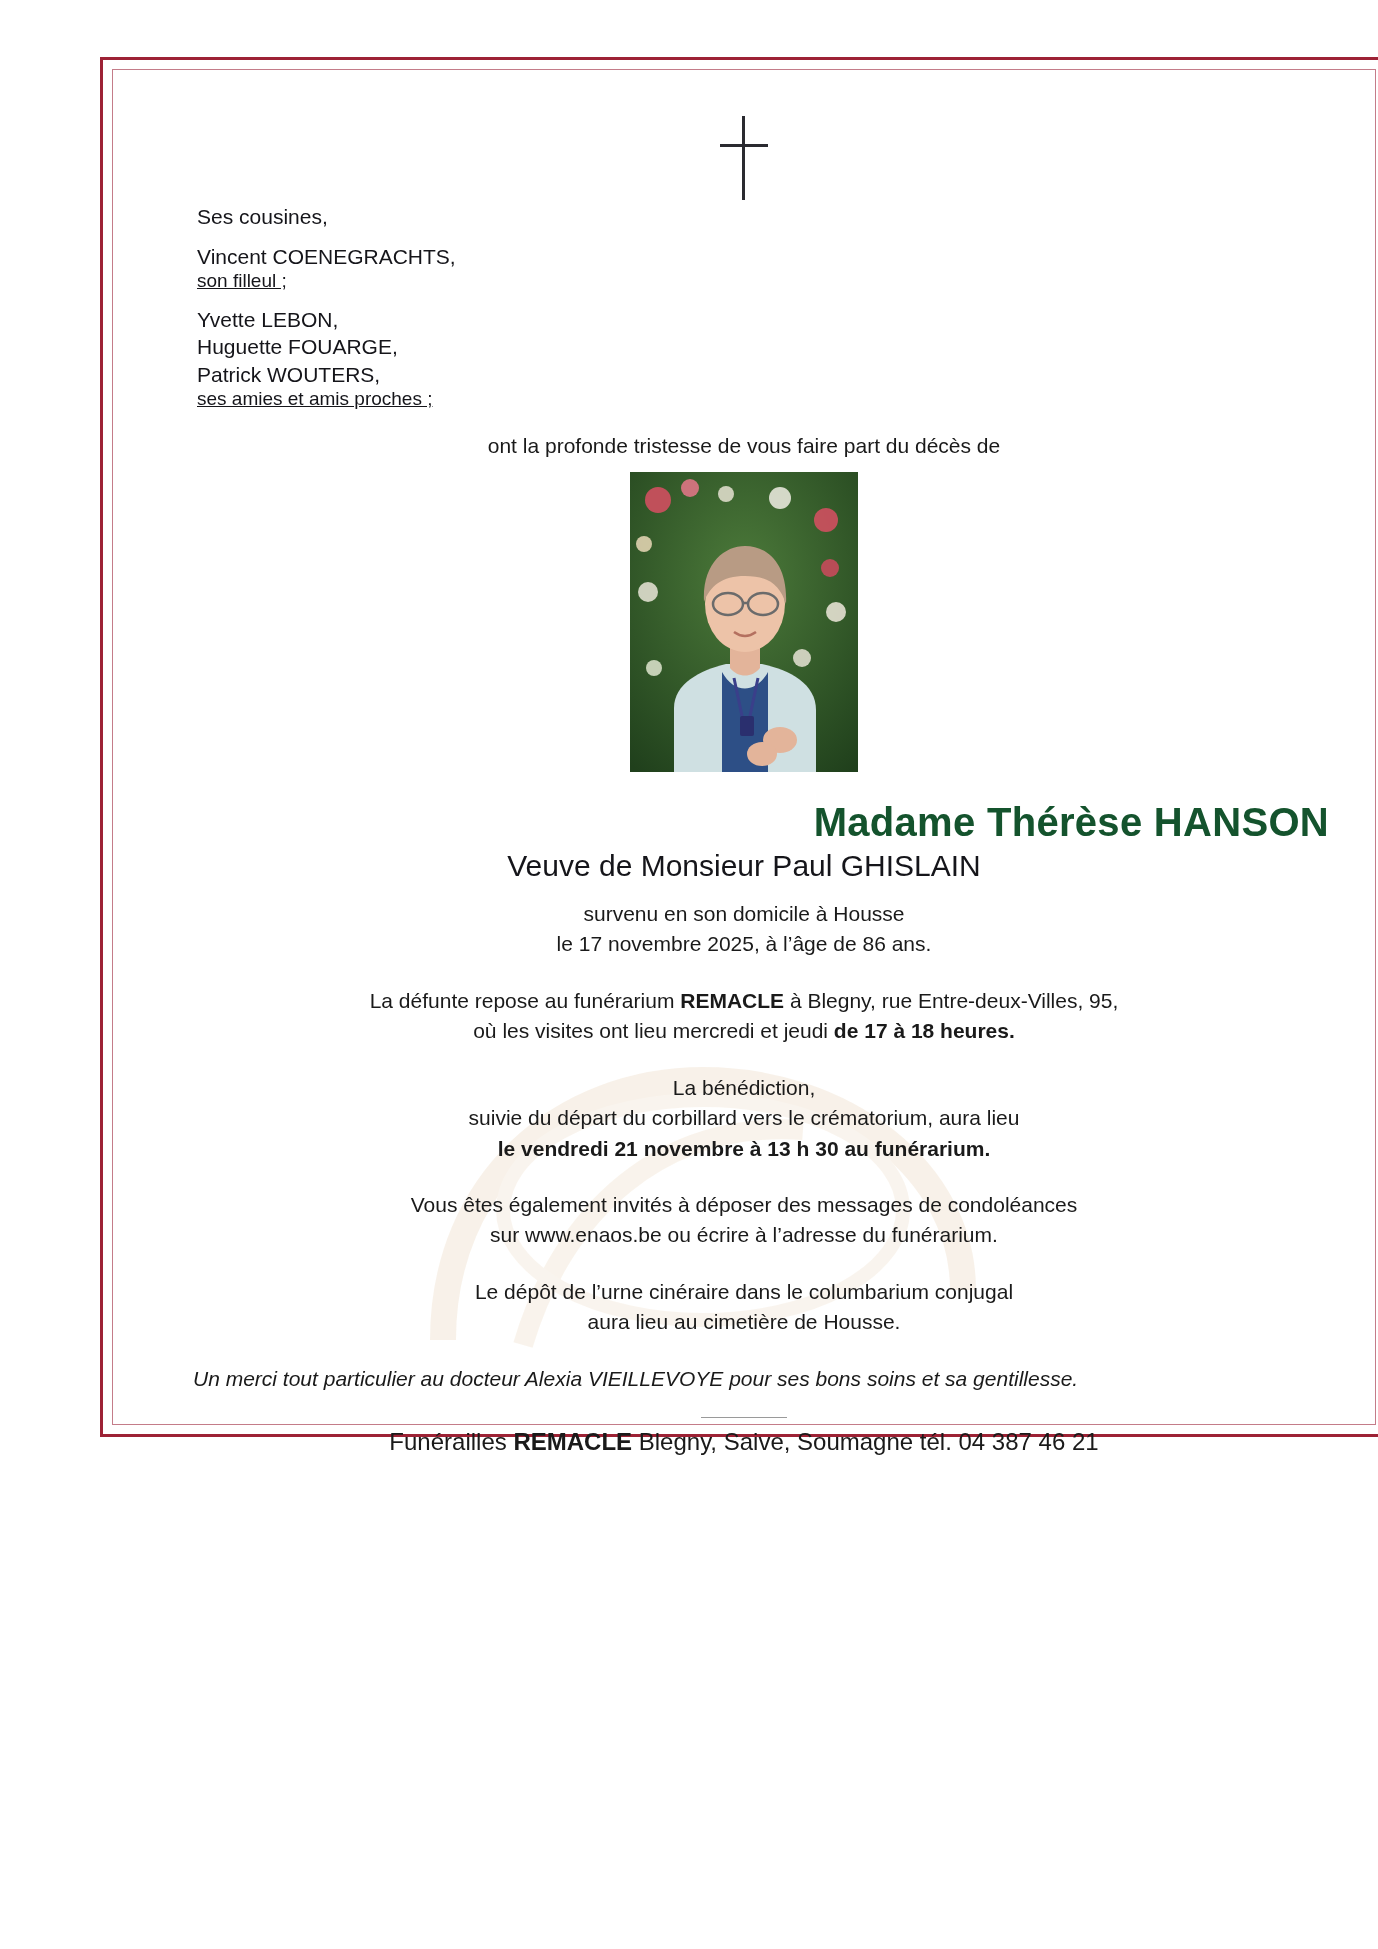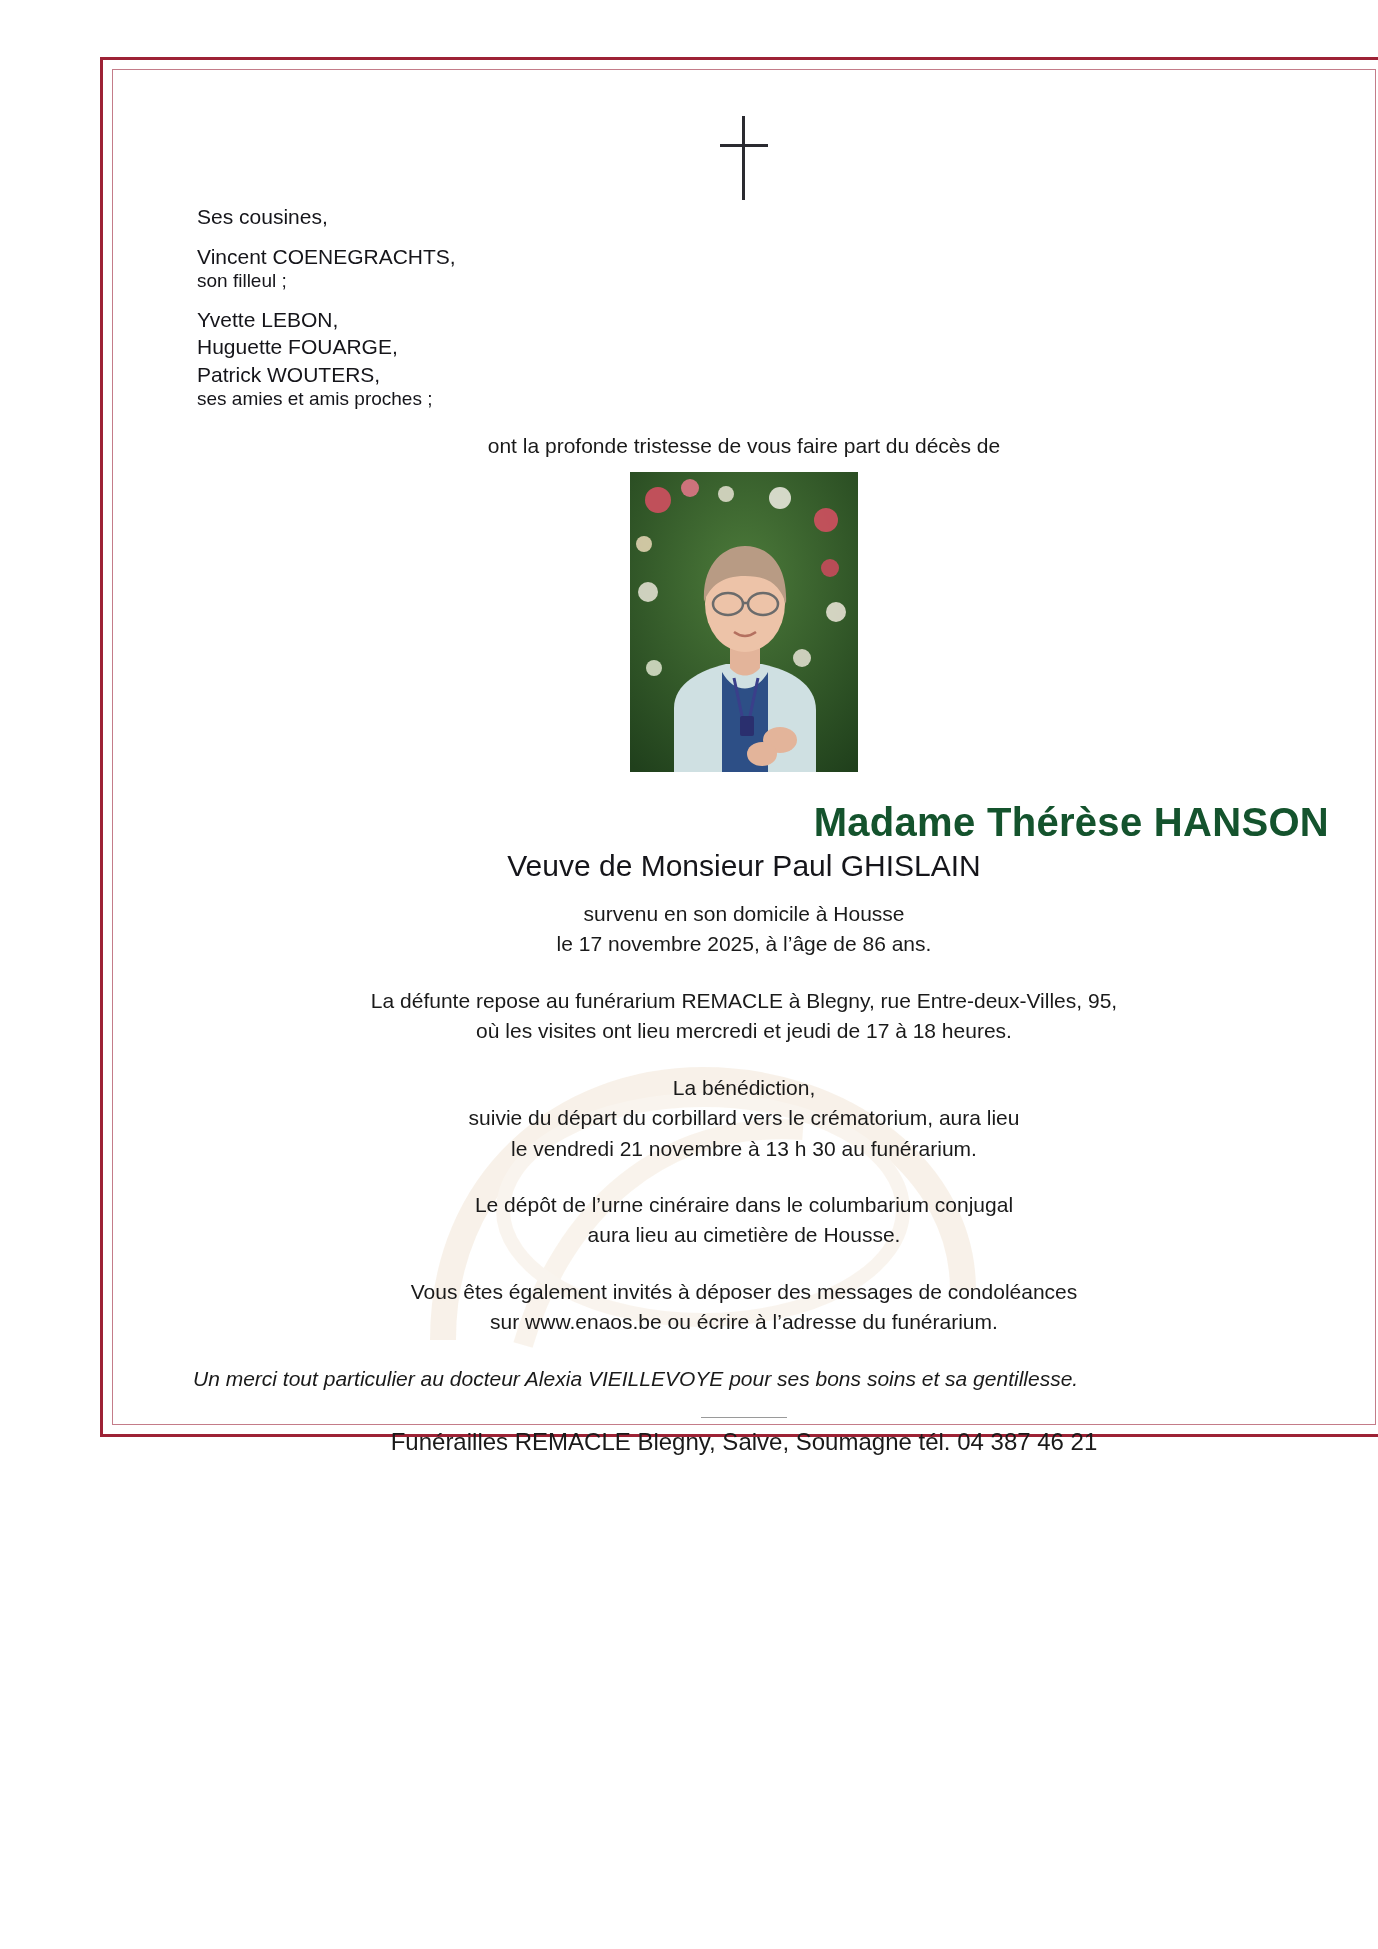--- a/index.html
+++ b/index.html
@@ -81,21 +81,21 @@
     padding-right: 6px;
   }
   .fam-row {
     display: flex;
     justify-content: space-between;
     align-items: baseline;
     margin-bottom: 16px;
     flex-direction: column;
   }
   .fam-row .left { white-space: pre-line; line-height: 1.32; }
-  .fam-row .right { font-size: 19px; white-space: nowrap; }
+  .fam-row .right { font-size: 19px; white-space: nowrap; text-decoration: underline; }
   .fam-single { margin-bottom: 16px; }
 
   .announce {
     text-align: center;
     font-size: 21px;
     margin-top: 26px;
     margin-bottom: 14px;
   }
 
   .portrait-wrap { text-align: center; margin-top: 6px; }
@@ -136,21 +136,21 @@
     margin-top: 26px;
   }
   .para.italic {
     font-style: italic;
     text-align: left;
     padding-left: 34px;
     padding-right: 34px;
     margin-top: 26px;
     line-height: 1.4;
   }
-  .b { font-weight: normal; }
+  .b { font-weight: bold; }
 
   .sep {
     width: 86px;
     height: 1px;
     background: #9a9a9a;
     margin: 24px auto 10px auto;
   }
   .footer {
     text-align: center;
     font-size: 24px;
@@ -264,27 +264,27 @@
           </div>
         </div>
 
         <div class="para">
           <div>La bénédiction,</div>
           <div>suivie du départ du corbillard vers le crématorium, aura lieu</div>
           <div class="b">le vendredi 21 novembre à 13 h 30 au funérarium.</div>
         </div>
 
         <div class="para">
+          <div>Vous êtes également invités à déposer des messages de condoléances</div>
+          <div>sur www.enaos.be ou écrire à l’adresse du funérarium.</div>
+        </div>
+
+        <div class="para">
           <div>Le dépôt de l’urne cinéraire dans le columbarium conjugal</div>
           <div>aura lieu au cimetière de Housse.</div>
-        </div>
-
-        <div class="para">
-          <div>Vous êtes également invités à déposer des messages de condoléances</div>
-          <div>sur www.enaos.be ou écrire à l’adresse du funérarium.</div>
         </div>
 
         <div class="para italic">Un merci tout particulier au docteur Alexia VIEILLEVOYE pour ses bons soins et sa gentillesse.</div>
 
         <div class="sep"></div>
 
         <div class="footer">
           <span>Funérailles </span><span class="b">REMACLE</span><span> Blegny, Saive, Soumagne  tél. 04 387 46 21</span>
         </div>
 

